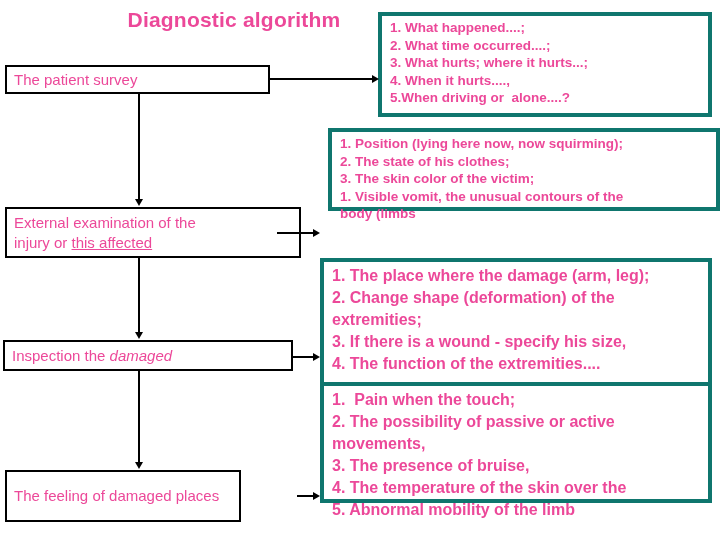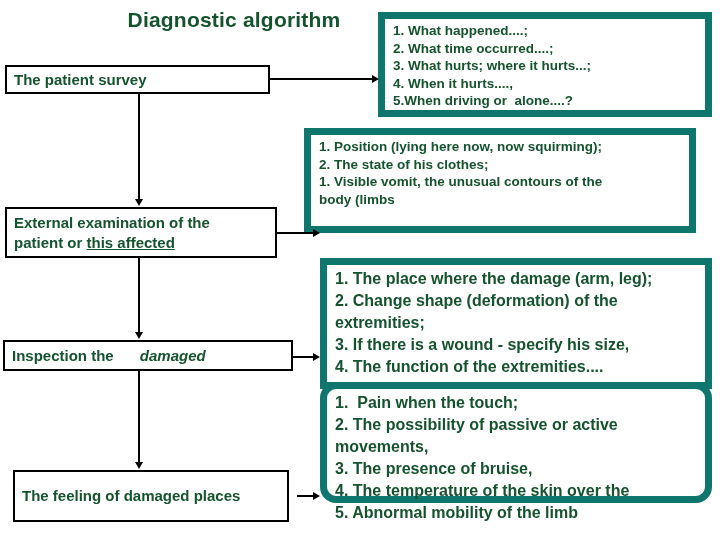--- a/index.html
+++ b/index.html
@@ -6,83 +6,83 @@
     margin: 0;
     padding: 0;
     background: #ffffff;
   }
   #canvas {
     position: relative;
     width: 720px;
     height: 540px;
     background: #ffffff;
     font-family: "Liberation Sans", sans-serif;
-    color: #14532d;
+    color: #ec4899;
     overflow: hidden;
   }
   .title {
     position: absolute;
     left: 104px;
     top: 8px;
     width: 260px;
     text-align: center;
     font-size: 21px;
     font-weight: bold;
     letter-spacing: 0.2px;
     line-height: 24px;
   }
   
   .stage-box {
     position: absolute;
     box-sizing: border-box;
     border: 2px solid #000000;
     background: #ffffff;
     font-size: 15px;
-    font-weight: bold;
+    font-weight: normal;
     line-height: 20px;
     padding: 3px 0 3px 7px;
     display: flex;
     flex-direction: column;
     justify-content: center;
   }
   .stage-box .ln { white-space: pre; }
   .u { text-decoration: underline; }
-  .it { font-style: italic; margin-left: 22px; }
+  .it { font-style: italic; }
 
   #stage-1 { left: 5px;  top: 65px;  width: 265px; height: 29px; }
-  #stage-2 { left: 5px;  top: 207px; width: 272px; height: 51px; }
+  #stage-2 { left: 5px;  top: 207px; width: 296px; height: 51px; }
   #stage-3 { left: 3px;  top: 340px; width: 290px; height: 31px; }
-  #stage-4 { left: 13px;  top: 470px; width: 276px; height: 52px; }
+  #stage-4 { left: 5px;  top: 470px; width: 236px; height: 52px; }
 
   
   .detail-box {
     position: absolute;
     box-sizing: border-box;
-    border: 7px solid #0f766e;
+    border: 4px solid #0f766e;
     background: #ffffff;
     font-weight: bold;
     padding: 3px 4px 3px 8px;
   }
   .detail-box .ln { white-space: pre-wrap; }
 
   #detail-1 {
     left: 378px; top: 12px; width: 334px; height: 105px;
     font-size: 13.5px; line-height: 17.5px;
   }
   #detail-2 {
-    left: 304px; top: 128px; width: 392px; height: 105px;
+    left: 328px; top: 128px; width: 392px; height: 83px;
     font-size: 13.5px; line-height: 17.5px;
   }
   #detail-3 {
     left: 320px; top: 258px; width: 392px; height: 131px;
     font-size: 16px; line-height: 22px;
   }
   #detail-4 {
     left: 320px; top: 382px; width: 392px; height: 121px;
-    font-size: 16px; line-height: 22px; border-radius: 16px;
+    font-size: 16px; line-height: 22px;
   }
 
   
   .conn {
     position: absolute;
     background: #000000;
   }
   .v { width: 2px; }
   .h { height: 2px; }
   .arrow-down {
@@ -106,21 +106,21 @@
 <div id="canvas">
 
   <div class="title">Diagnostic algorithm</div>
 
   <div class="stage-box" id="stage-1">
     <span class="ln">The patient survey</span>
   </div>
 
   <div class="stage-box" id="stage-2">
     <span class="ln">External examination of the</span>
-    <span class="ln"><span>patient or </span><span class="u">this affected</span></span>
+    <span class="ln"><span>injury or </span><span class="u">this affected</span></span>
   </div>
 
   <div class="stage-box" id="stage-3">
     <span class="ln"><span>Inspection the </span><span class="it">damaged</span></span>
   </div>
 
   <div class="stage-box" id="stage-4">
     <span class="ln">The feeling of damaged places</span>
   </div>
 
@@ -128,20 +128,21 @@
     <div class="ln">1. What happened....;</div>
     <div class="ln">2. What time occurred....;</div>
     <div class="ln">3. What hurts; where it hurts...;</div>
     <div class="ln">4. When it hurts....,</div>
     <div class="ln">5.When driving or  alone....?</div>
   </div>
 
   <div class="detail-box" id="detail-2">
     <div class="ln">1. Position (lying here now, now squirming);</div>
     <div class="ln">2. The state of his clothes;</div>
+    <div class="ln">3. The skin color of the victim;</div>
     <div class="ln">1. Visible vomit, the unusual contours of the</div>
     <div class="ln">body (limbs</div>
   </div>
 
   <div class="detail-box" id="detail-3">
     <div class="ln">1. The place where the damage (arm, leg);</div>
     <div class="ln">2. Change shape (deformation) of the</div>
     <div class="ln">extremities;</div>
     <div class="ln">3. If there is a wound - specify his size,</div>
     <div class="ln">4. The function of the extremities....</div>

